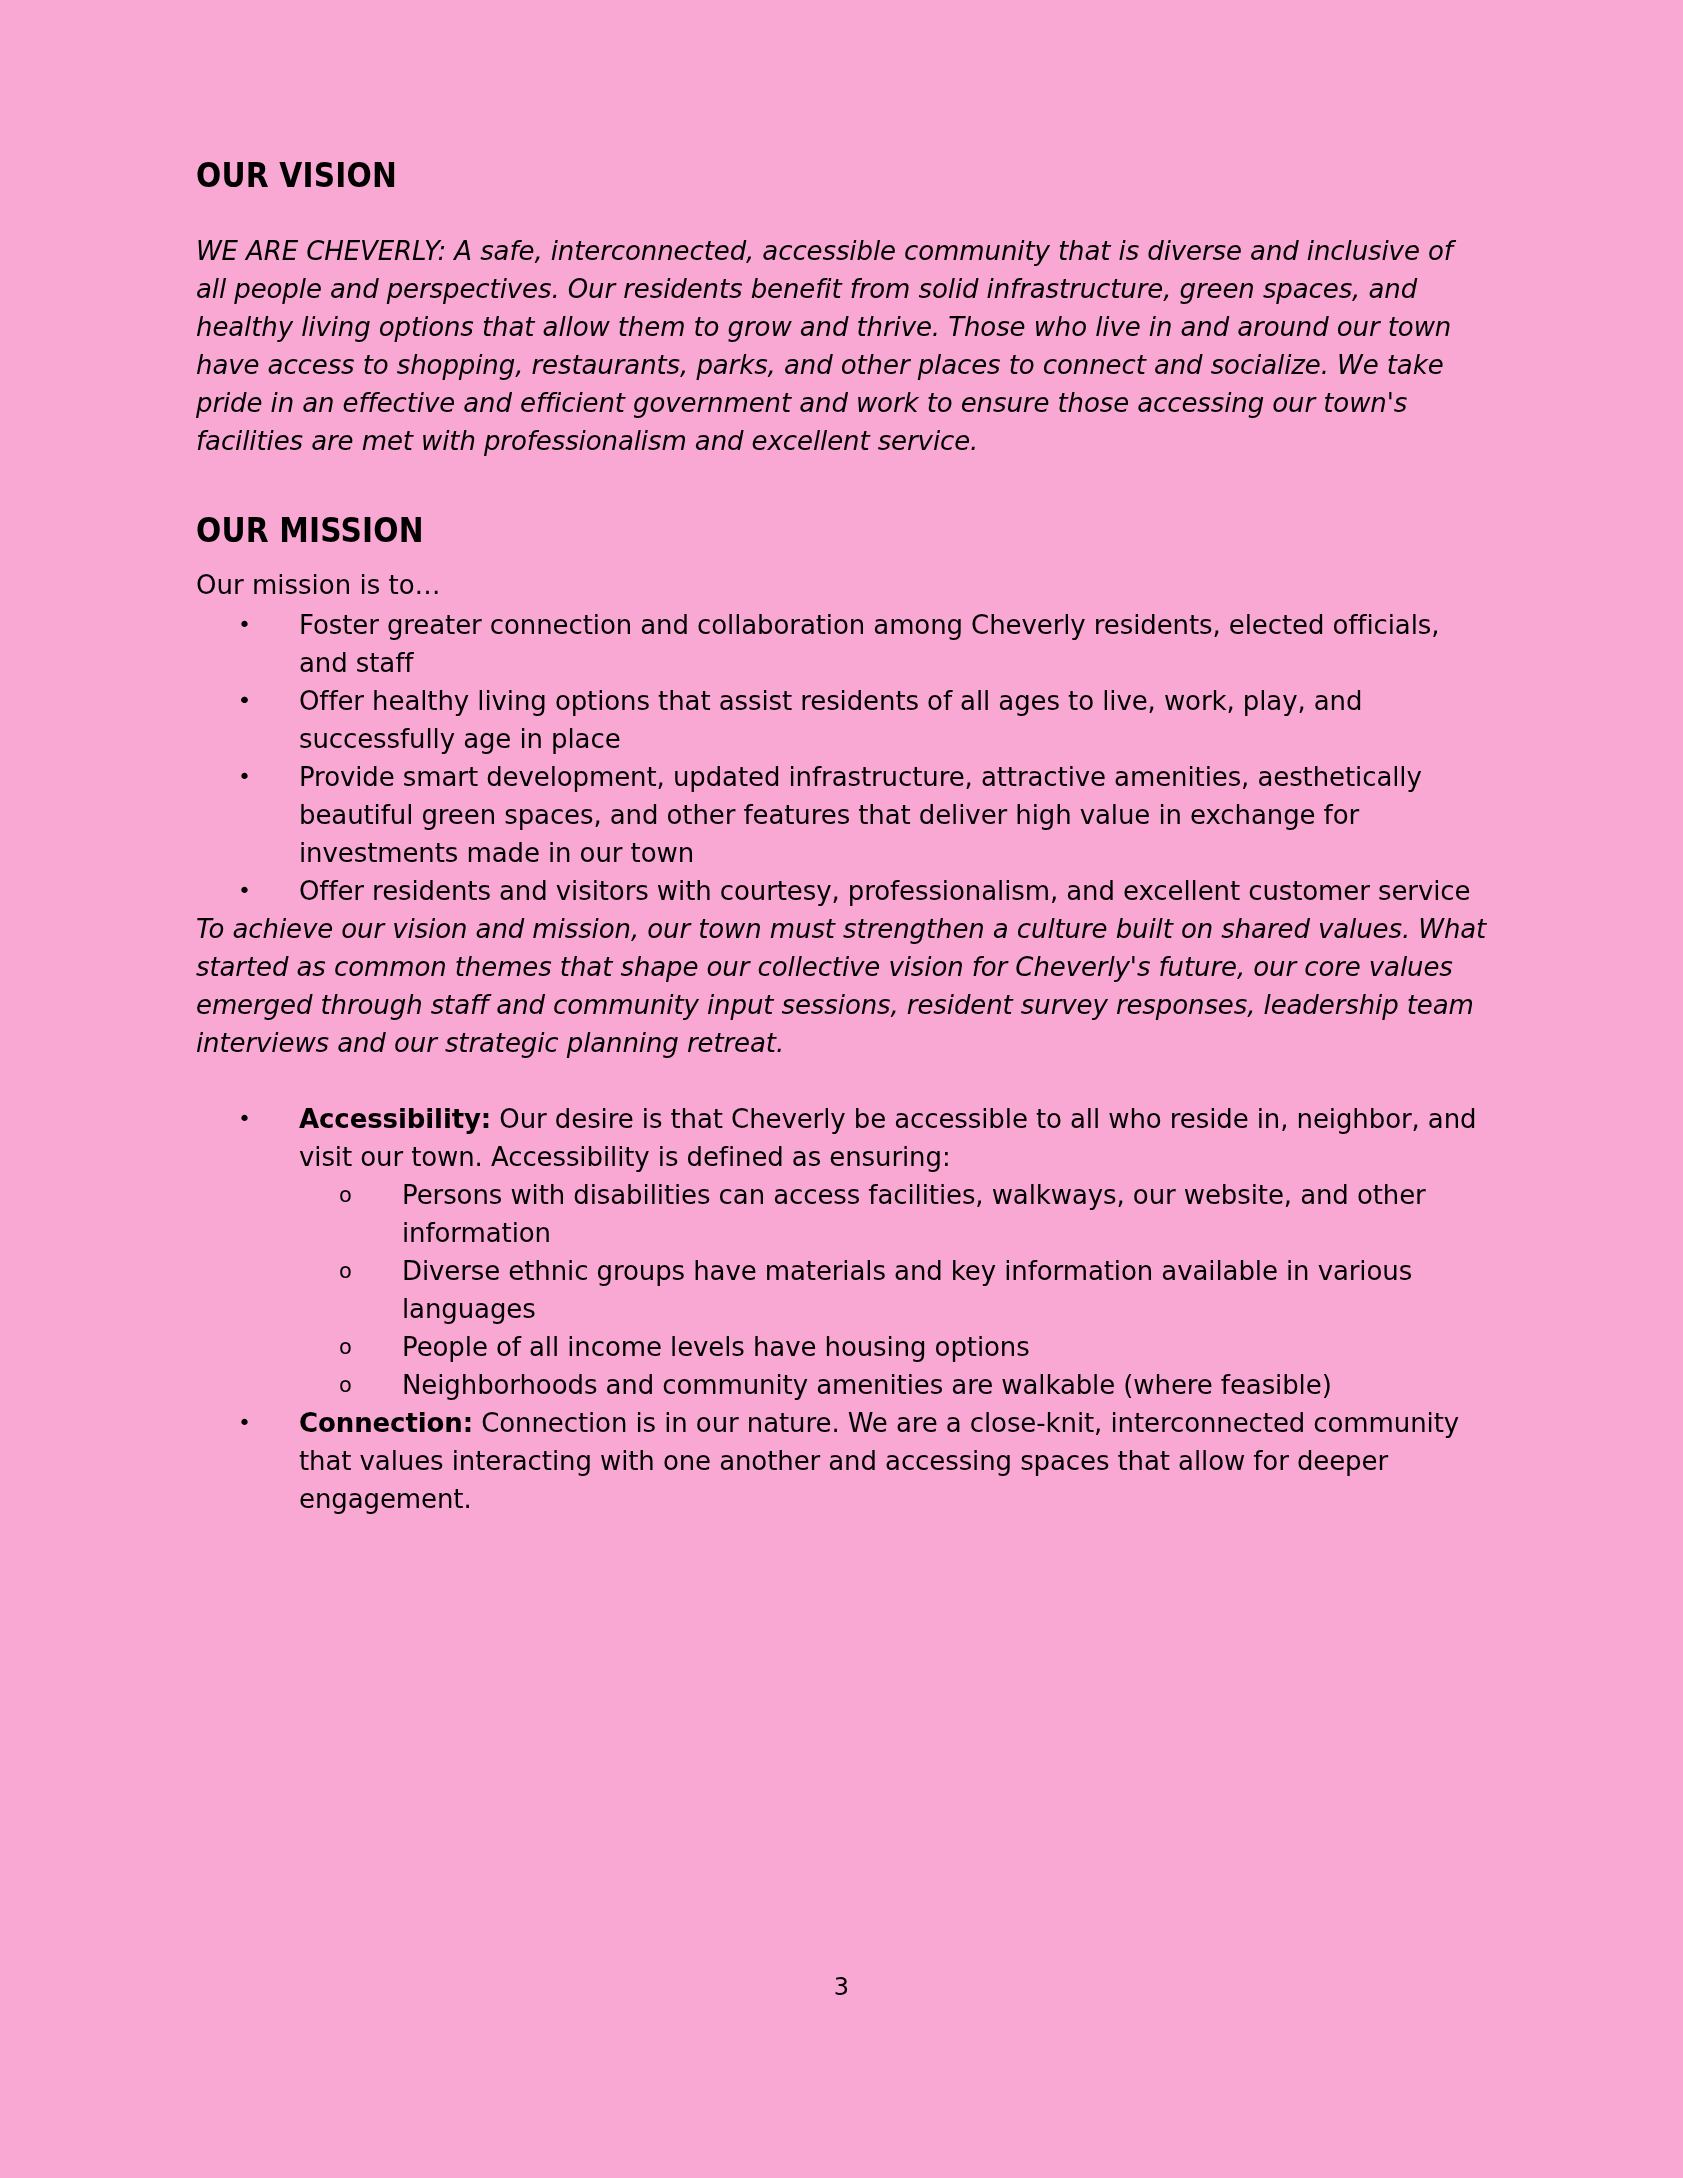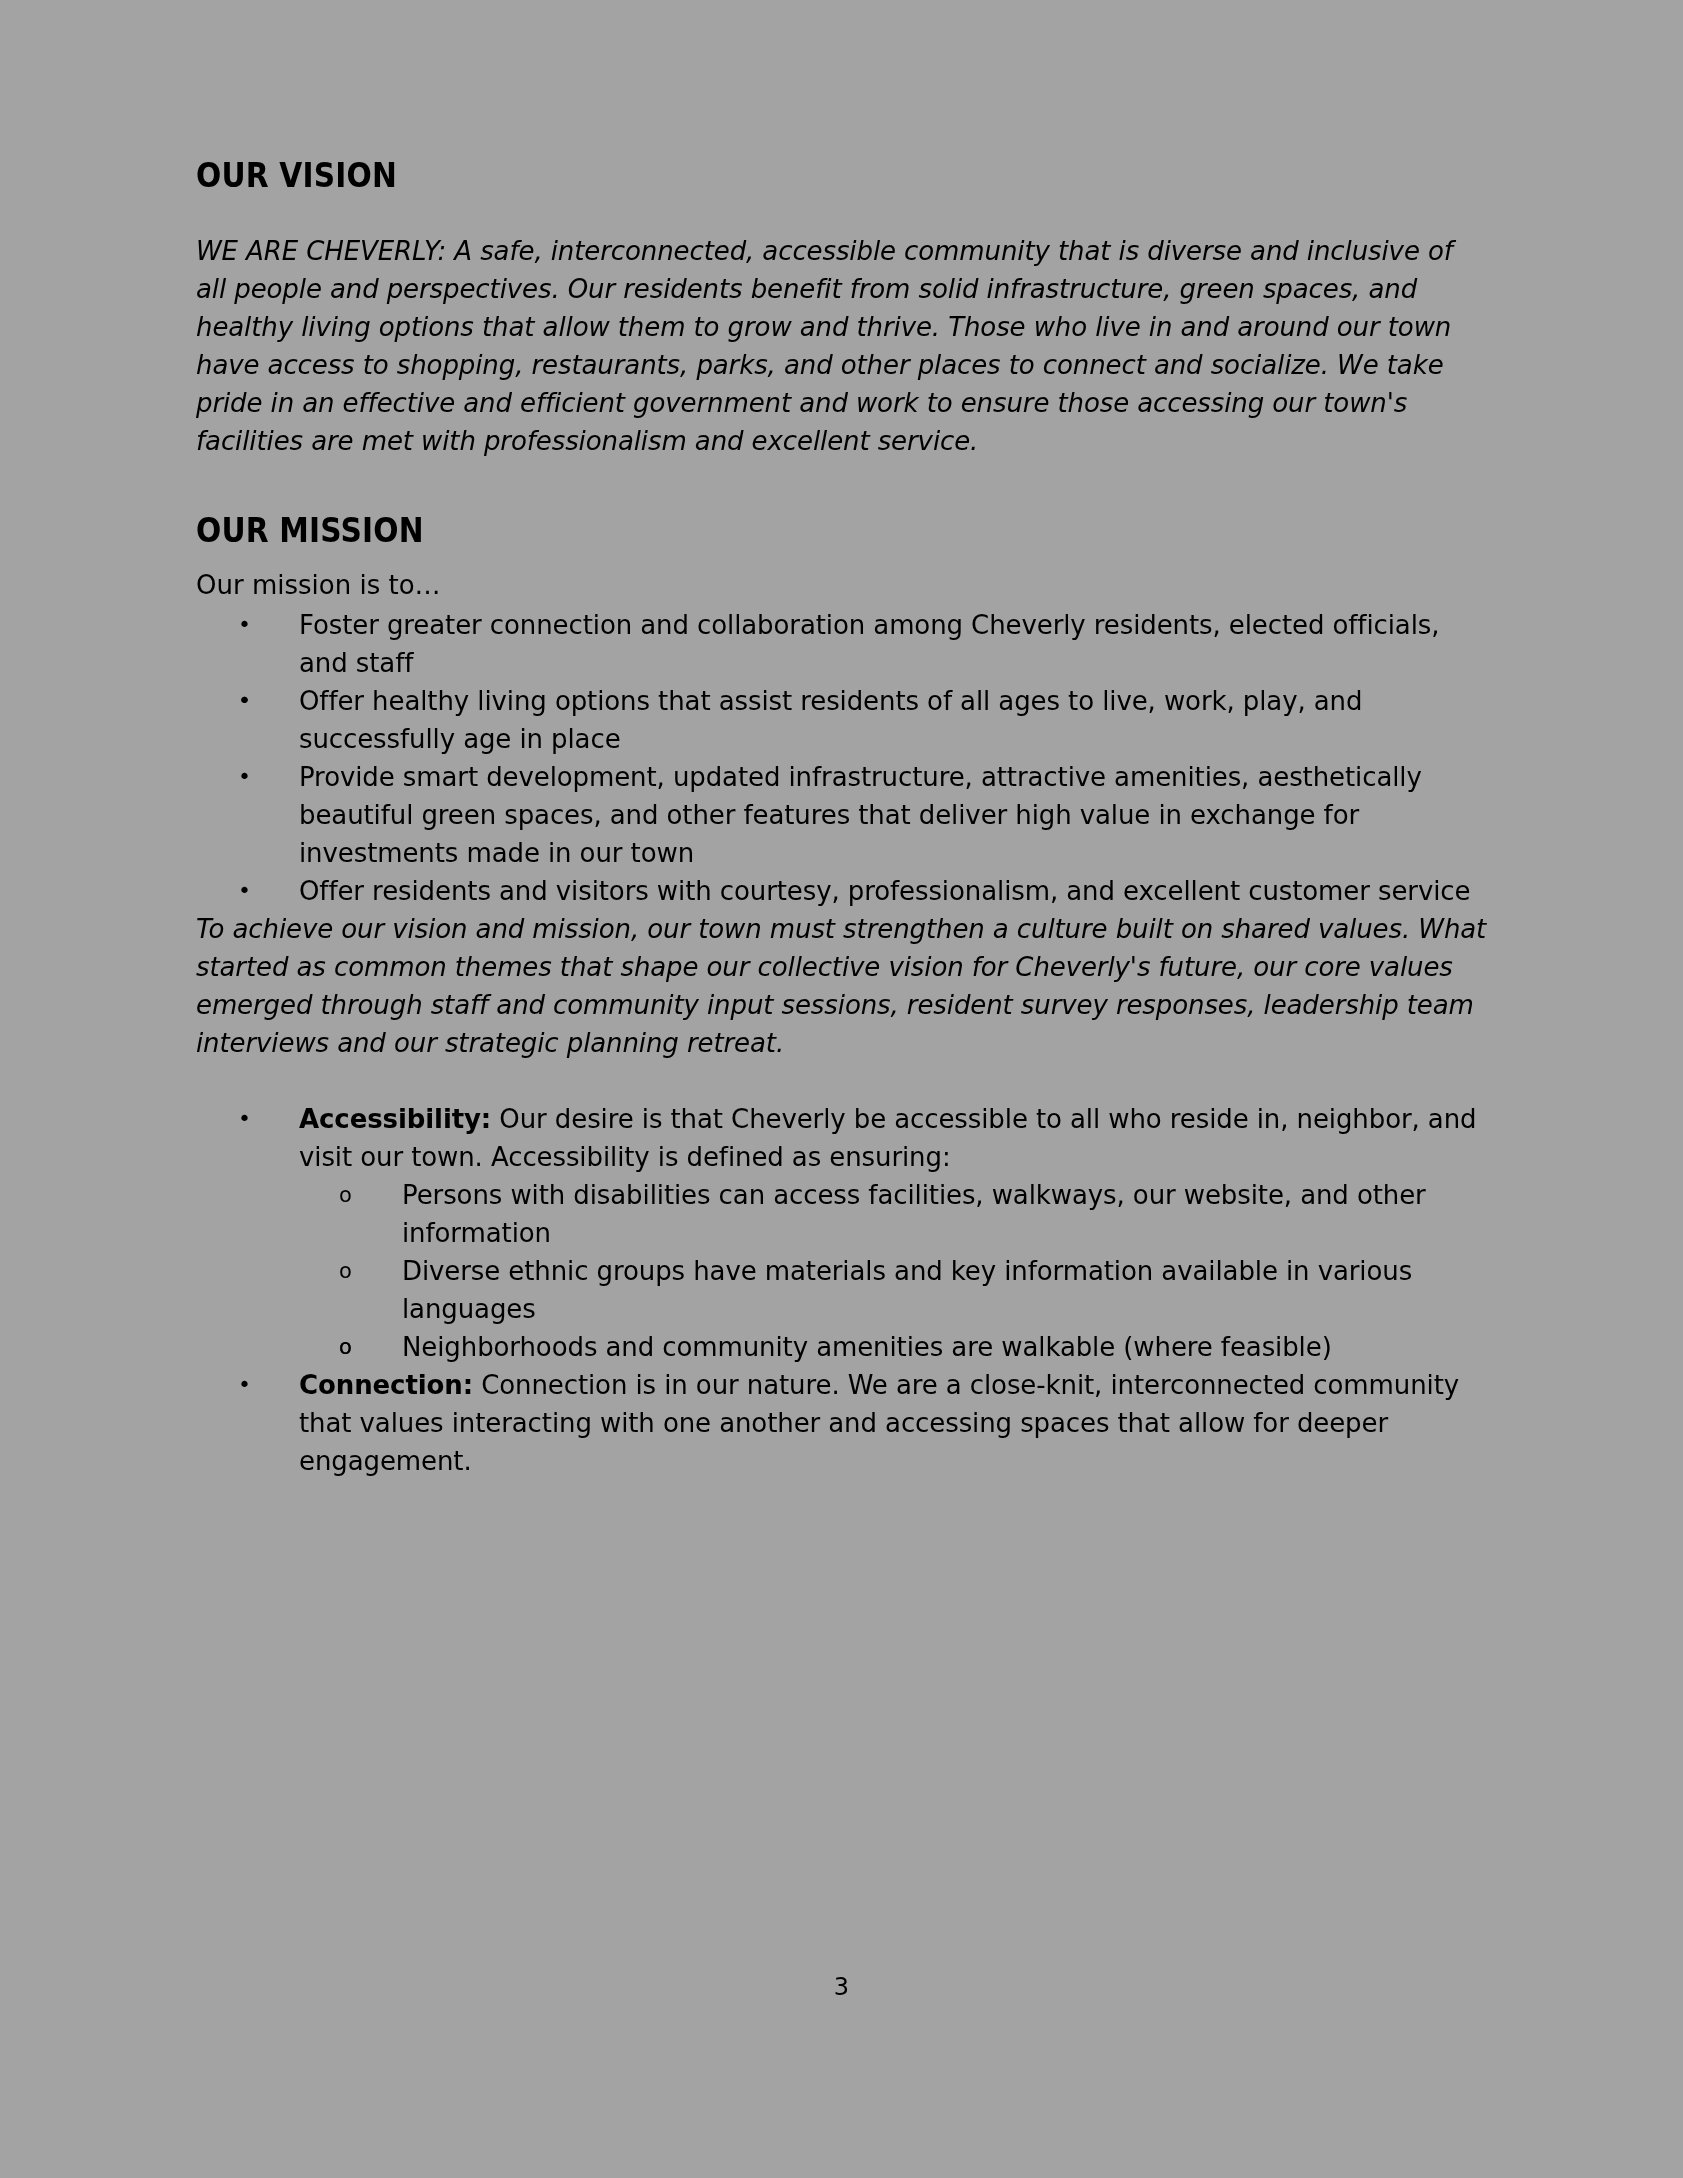--- a/index.html
+++ b/index.html
@@ -9,21 +9,21 @@
   }
   body {
     font-family: "DejaVu Sans", "Liberation Sans", sans-serif;
     color: #000000;
     -webkit-font-smoothing: antialiased;
   }
   .page {
     position: relative;
     width: 1683px;
     height: 2178px;
-    background: #a3a3a3;
+    background: #f9a8d4;
     box-sizing: border-box;
     overflow: hidden;
   }
   .content {
     position: absolute;
     left: 196px;
     top: 158px;
     width: 1292px;
   }
 
@@ -176,20 +176,21 @@
           <li>
             <span class="marker-hollow">o</span>
             <span>Persons with disabilities can access facilities, walkways, our website, and other information</span>
           </li>
           <li>
             <span class="marker-hollow">o</span>
             <span>Diverse ethnic groups have materials and key information available in various languages</span>
           </li>
           <li>
             <span class="marker-hollow">o</span>
+            <span>People of all income levels have housing options</span>
           </li>
           <li>
             <span class="marker-hollow">o</span>
             <span>Neighborhoods and community amenities are walkable (where feasible)</span>
           </li>
         </ul>
       </li>
       <li>
         <span class="marker">•</span>
         <span class="bold">Connection:</span><span>  Connection is in our nature.  We are a close-knit, interconnected community that values interacting with one another and accessing spaces that allow for deeper engagement.</span>

